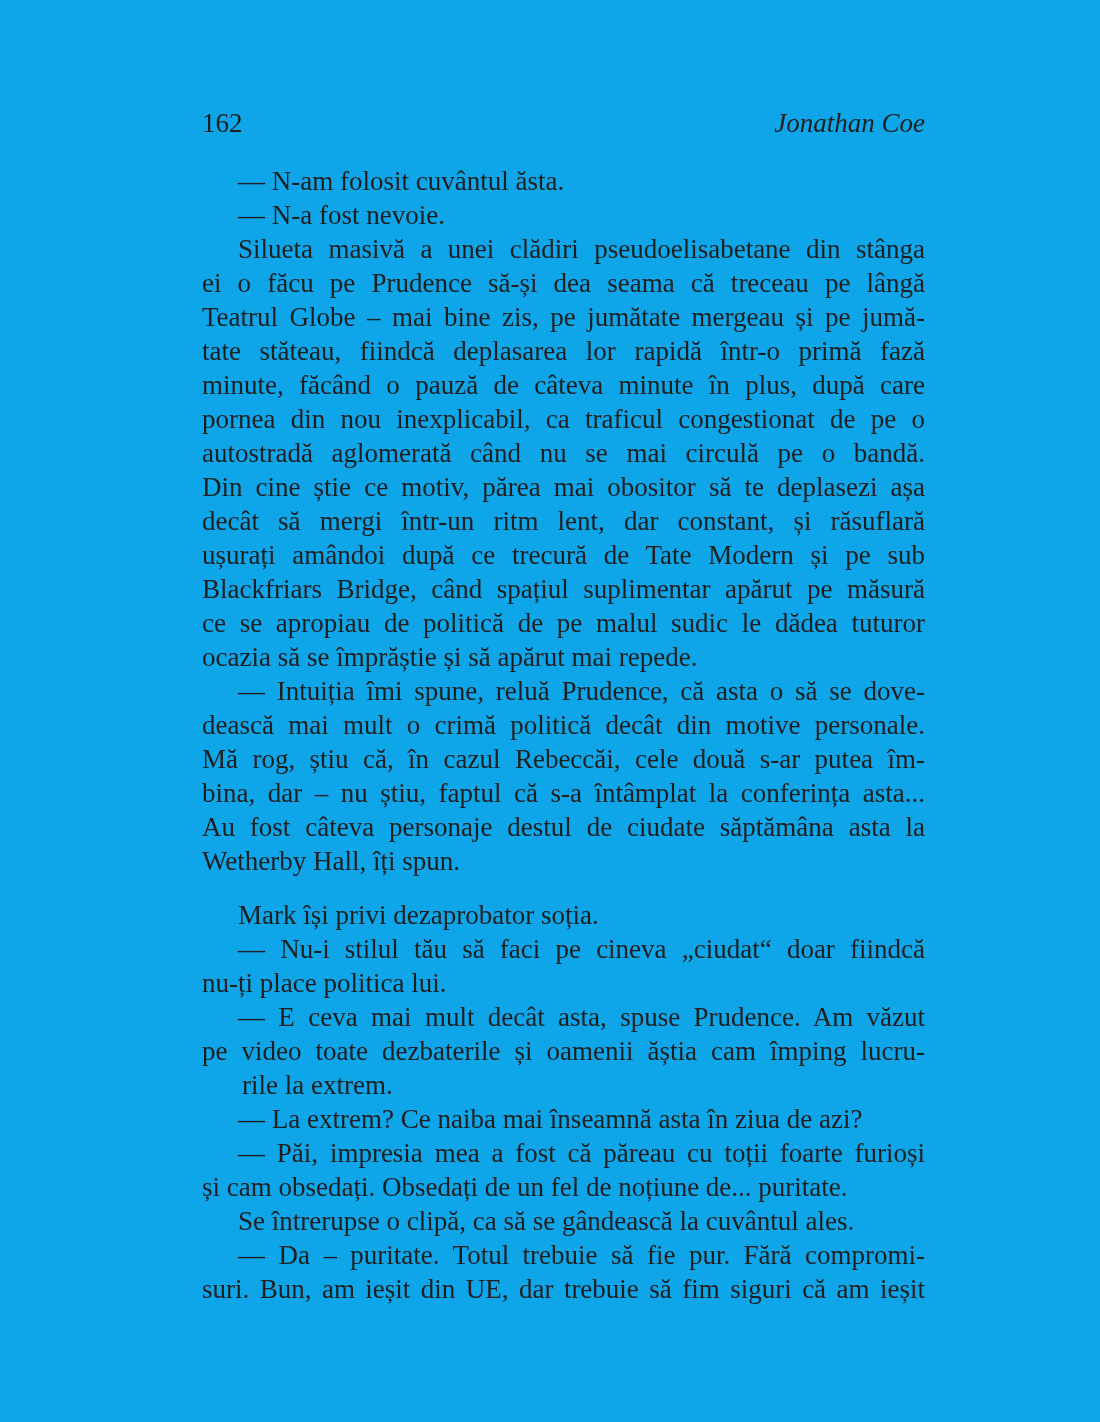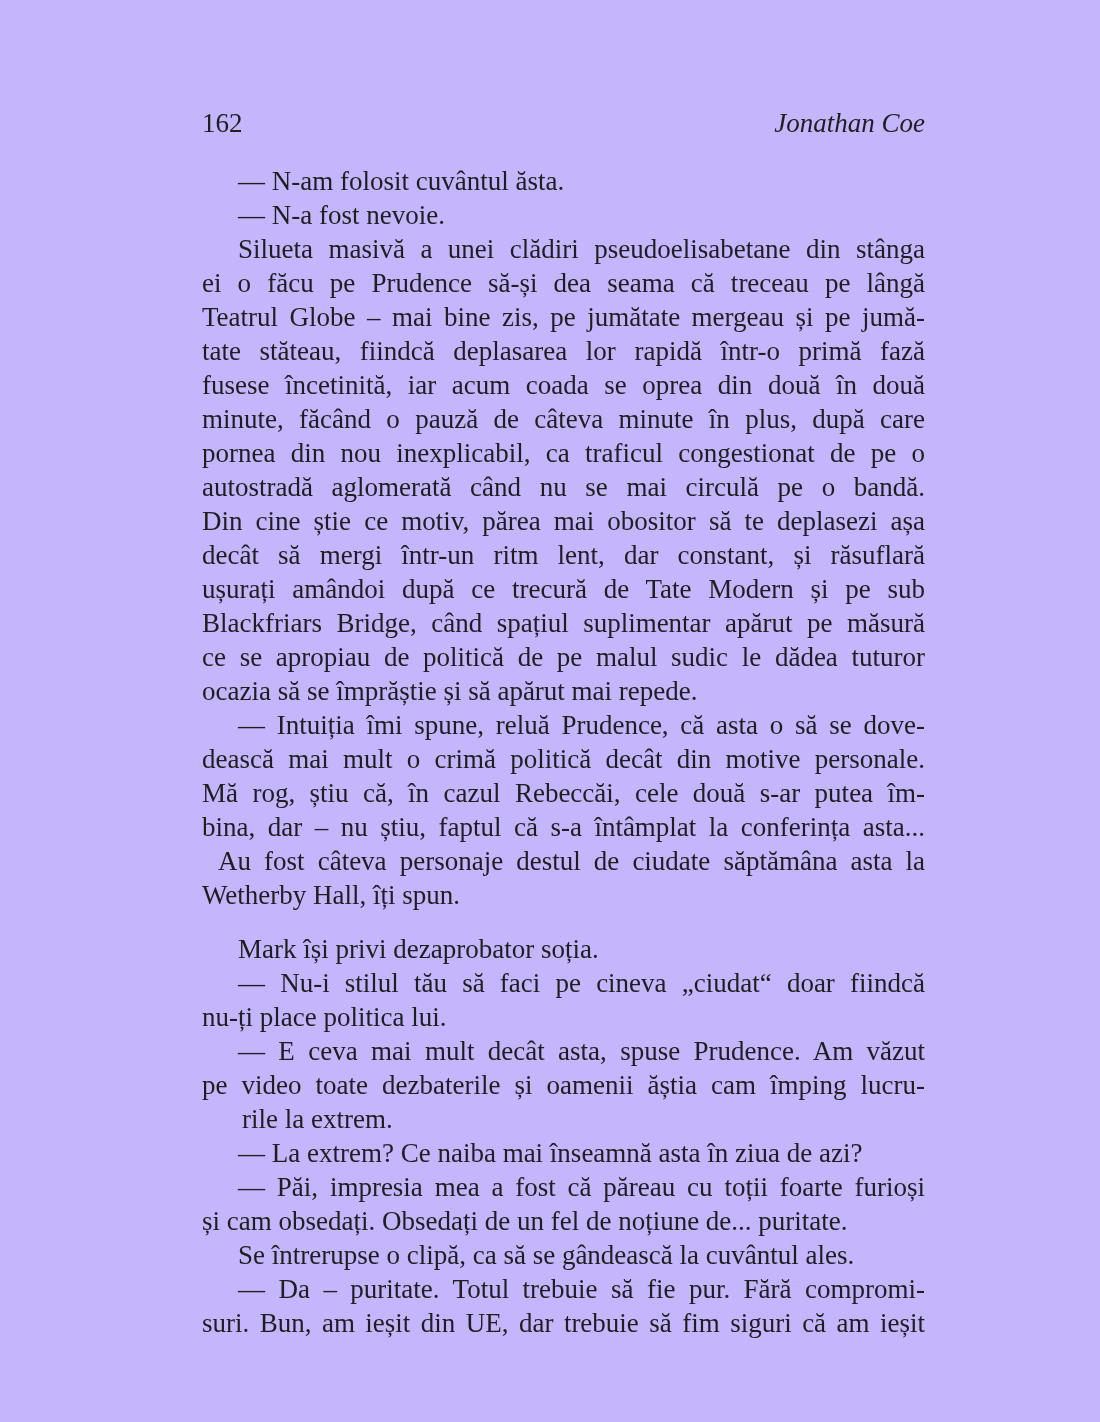--- a/index.html
+++ b/index.html
@@ -4,21 +4,21 @@
 <style>
   html, body {
     margin: 0;
     padding: 0;
     background: #ffffff;
   }
   .page {
     position: relative;
     width: 1100px;
     height: 1422px;
-    background: #c4b5fd;
+    background: #0ea5e9;
     font-family: "Liberation Serif", "DejaVu Serif", serif;
     color: #1f1f1f;
     overflow: hidden;
   }
   .running-header {
     position: absolute;
     left: 202px;
     top: 106px;
     width: 723px;
     display: flex;
@@ -58,35 +58,34 @@
     <span class="author">Jonathan Coe</span>
   </div>
 
   <div class="body-text">
       <div class="line indent" style="white-space: nowrap;"><span>— N-am folosit cuvântul ăsta.</span></div>
       <div class="line indent" style="white-space: nowrap;"><span>— N-a fost nevoie.</span></div>
       <div class="line indent" style="white-space: normal; text-align: justify; text-align-last: justify;"><span>Silueta masivă a unei clădiri pseudoelisabetane din stânga</span></div>
       <div class="line" style="white-space: normal; text-align: justify; text-align-last: justify;"><span>ei o făcu pe Prudence să-și dea seama că treceau pe lângă</span></div>
       <div class="line" style="white-space: normal; text-align: justify; text-align-last: justify;"><span>Teatrul Globe – mai bine zis, pe jumătate mergeau și pe jumă-</span></div>
       <div class="line" style="white-space: normal; text-align: justify; text-align-last: justify;"><span>tate stăteau, fiindcă deplasarea lor rapidă într-o primă fază</span></div>
-      <div class="line" style="white-space: normal; text-align: justify; text-align-last: justify;"><span>fusese încetinită, iar acum coada se oprea din două în două</span></div>
       <div class="line" style="white-space: normal; text-align: justify; text-align-last: justify;"><span>minute, făcând o pauză de câteva minute în plus, după care</span></div>
       <div class="line" style="white-space: normal; text-align: justify; text-align-last: justify;"><span>pornea din nou inexplicabil, ca traficul congestionat de pe o</span></div>
       <div class="line" style="white-space: normal; text-align: justify; text-align-last: justify;"><span>autostradă aglomerată când nu se mai circulă pe o bandă.</span></div>
       <div class="line" style="white-space: normal; text-align: justify; text-align-last: justify;"><span>Din cine știe ce motiv, părea mai obositor să te deplasezi așa</span></div>
       <div class="line" style="white-space: normal; text-align: justify; text-align-last: justify;"><span>decât să mergi într-un ritm lent, dar constant, și răsuflară</span></div>
       <div class="line" style="white-space: normal; text-align: justify; text-align-last: justify;"><span>ușurați amândoi după ce trecură de Tate Modern și pe sub</span></div>
       <div class="line" style="white-space: normal; text-align: justify; text-align-last: justify;"><span>Blackfriars Bridge, când spațiul suplimentar apărut pe măsură</span></div>
       <div class="line" style="white-space: normal; text-align: justify; text-align-last: justify;"><span>ce se apropiau de politică de pe malul sudic le dădea tuturor</span></div>
       <div class="line" style="white-space: nowrap;"><span>ocazia să se împrăștie și să apărut mai repede.</span></div>
       <div class="line indent" style="white-space: normal; text-align: justify; text-align-last: justify;"><span>— Intuiția îmi spune, reluă Prudence, că asta o să se dove-</span></div>
       <div class="line" style="white-space: normal; text-align: justify; text-align-last: justify;"><span>dească mai mult o crimă politică decât din motive personale.</span></div>
       <div class="line" style="white-space: normal; text-align: justify; text-align-last: justify;"><span>Mă rog, știu că, în cazul Rebeccăi, cele două s-ar putea îm-</span></div>
       <div class="line" style="white-space: normal; text-align: justify; text-align-last: justify;"><span>bina, dar – nu știu, faptul că s-a întâmplat la conferința asta...</span></div>
-      <div class="line" style="white-space: normal; text-align: justify; text-align-last: justify; margin-left: 16px;"><span>Au fost câteva personaje destul de ciudate săptămâna asta la</span></div>
+      <div class="line" style="white-space: normal; text-align: justify; text-align-last: justify;"><span>Au fost câteva personaje destul de ciudate săptămâna asta la</span></div>
       <div class="line" style="white-space: nowrap;"><span>Wetherby Hall, îți spun.</span></div>
       <div class="line indent" style="white-space: nowrap; margin-top: 20px;"><span>Mark își privi dezaprobator soția.</span></div>
       <div class="line indent" style="white-space: normal; text-align: justify; text-align-last: justify;"><span>— Nu-i stilul tău să faci pe cineva „ciudat“ doar fiindcă</span></div>
       <div class="line" style="white-space: nowrap;"><span>nu-ți place politica lui.</span></div>
       <div class="line indent" style="white-space: normal; text-align: justify; text-align-last: justify;"><span>— E ceva mai mult decât asta, spuse Prudence. Am văzut</span></div>
       <div class="line" style="white-space: normal; text-align: justify; text-align-last: justify;"><span>pe video toate dezbaterile și oamenii ăștia cam împing lucru-</span></div>
       <div class="line" style="white-space: nowrap; margin-left: 40px;"><span>rile la extrem.</span></div>
       <div class="line indent" style="white-space: nowrap;"><span>— La extrem? Ce naiba mai înseamnă asta în ziua de azi?</span></div>
       <div class="line indent" style="white-space: normal; text-align: justify; text-align-last: justify;"><span>— Păi, impresia mea a fost că păreau cu toții foarte furioși</span></div>
       <div class="line" style="white-space: nowrap;"><span>și cam obsedați. Obsedați de un fel de noțiune de... puritate.</span></div>

